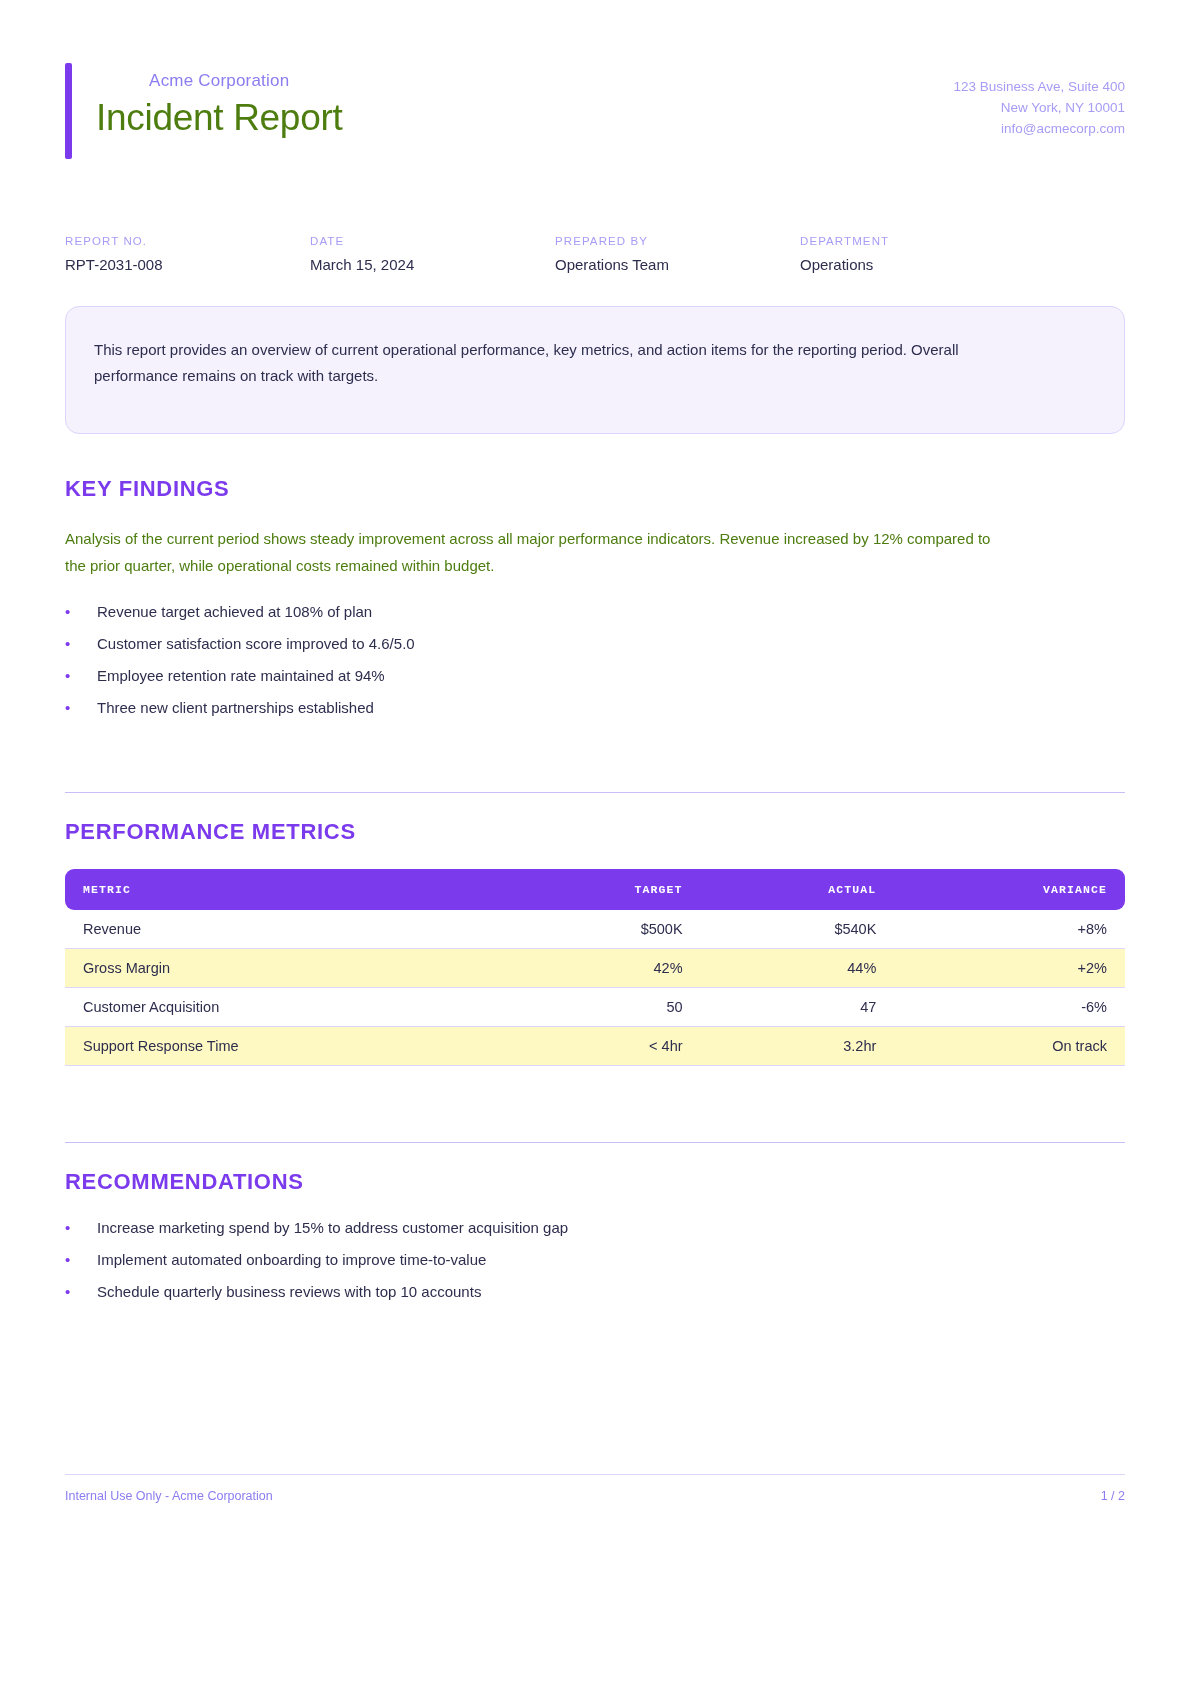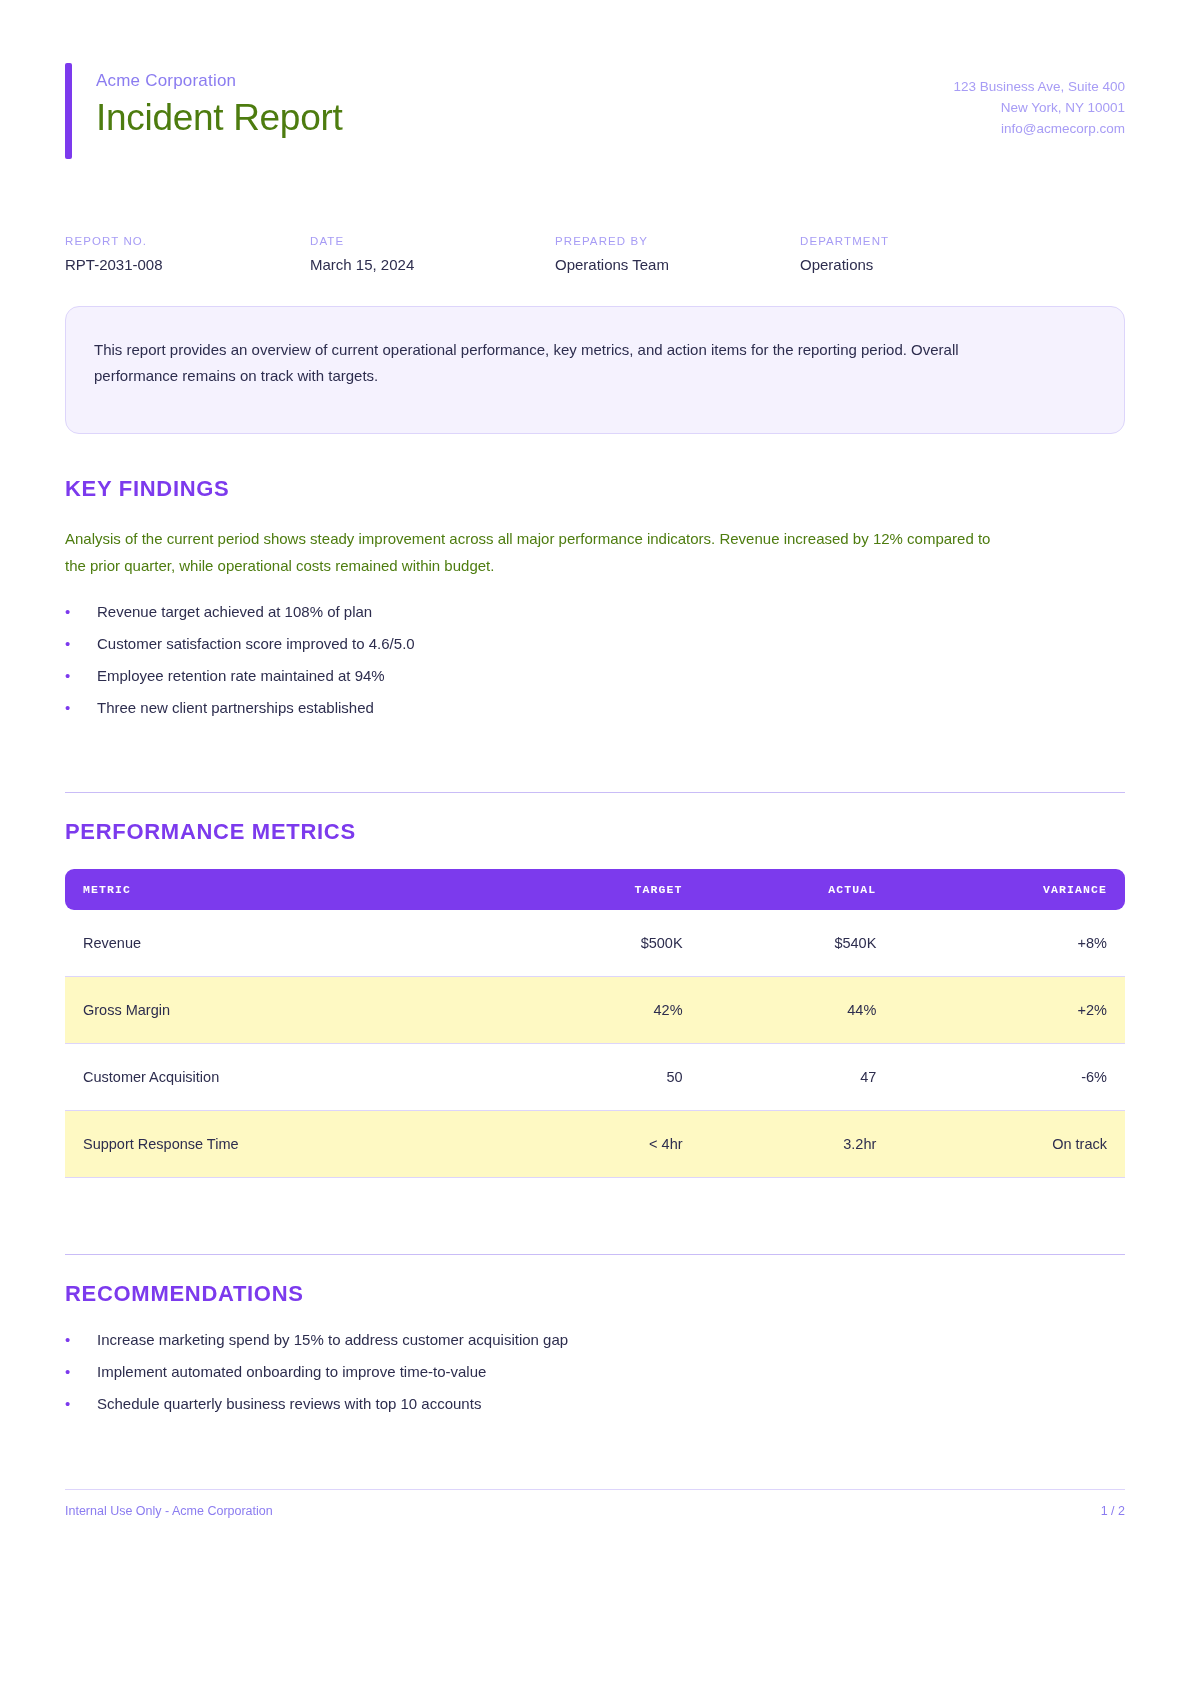--- a/index.html
+++ b/index.html
@@ -25,20 +25,21 @@
   
   .header {
     display: flex;
     justify-content: space-between;
     align-items: flex-start;
     padding-top: 8px;
   }
   .header-left {
     display: flex;
     align-items: stretch;
+    text-align: center;
   }
   .accent-bar {
     width: 7px;
     background: #7c3aed;
     border-radius: 2px;
     margin-right: 24px;
     align-self: stretch;
     min-height: 96px;
   }
   .header-text {
@@ -161,34 +162,34 @@
   table.metrics thead th:first-child {
     text-align: left;
     border-top-left-radius: 9px;
     border-bottom-left-radius: 9px;
   }
   table.metrics thead th:last-child {
     border-top-right-radius: 9px;
     border-bottom-right-radius: 9px;
   }
   table.metrics tbody td {
-    padding: 25px 18px;
+    padding: 11px 18px;
     text-align: right;
     color: #2d2d4e;
     border-bottom: 1px solid #ddd5fb;
   }
   table.metrics tbody td:first-child { text-align: left; }
   table.metrics tbody tr.alt td { background: #fef9c3; }
 
   
   .footer {
     position: absolute;
     left: 65px;
     right: 65px;
-    bottom: 165px;
+    bottom: 180px;
     border-top: 1px solid #ddd5fb;
     padding-top: 14px;
     display: flex;
     justify-content: space-between;
     font-size: 12.5px;
     color: #8b7cf0;
   }
 </style>
 </head>
 <body>

